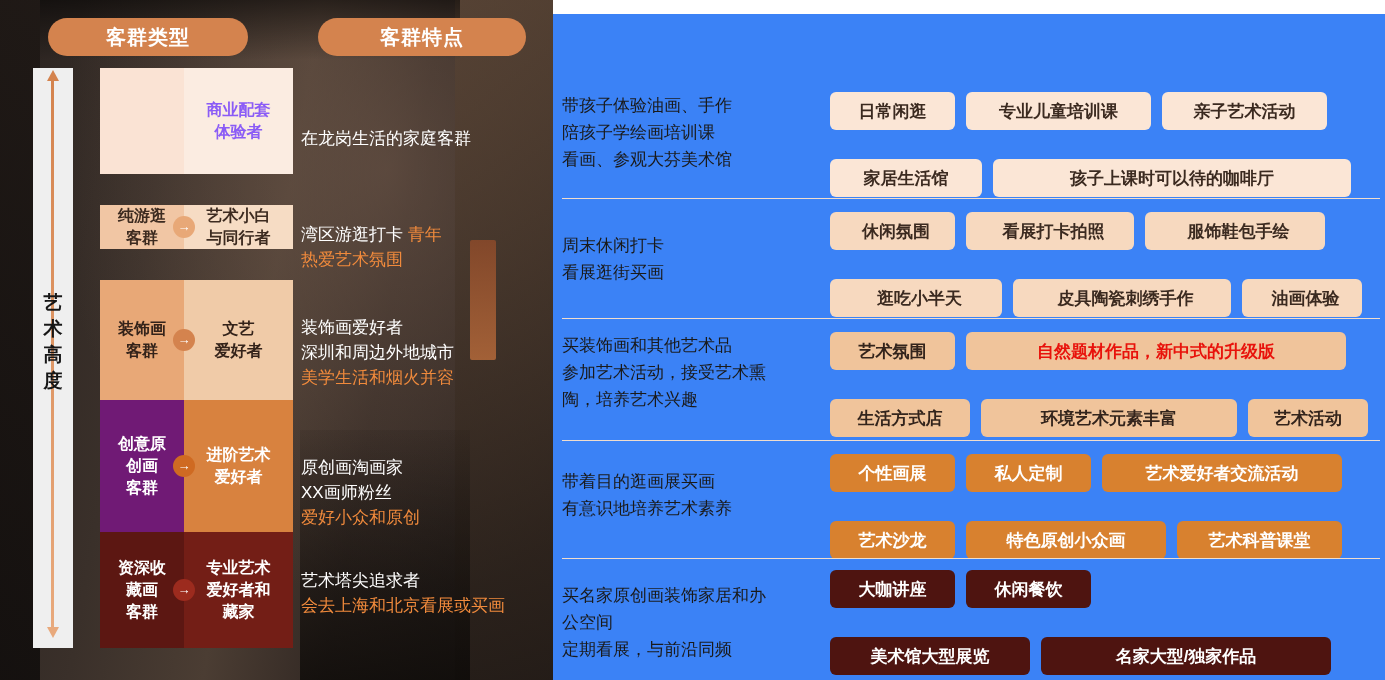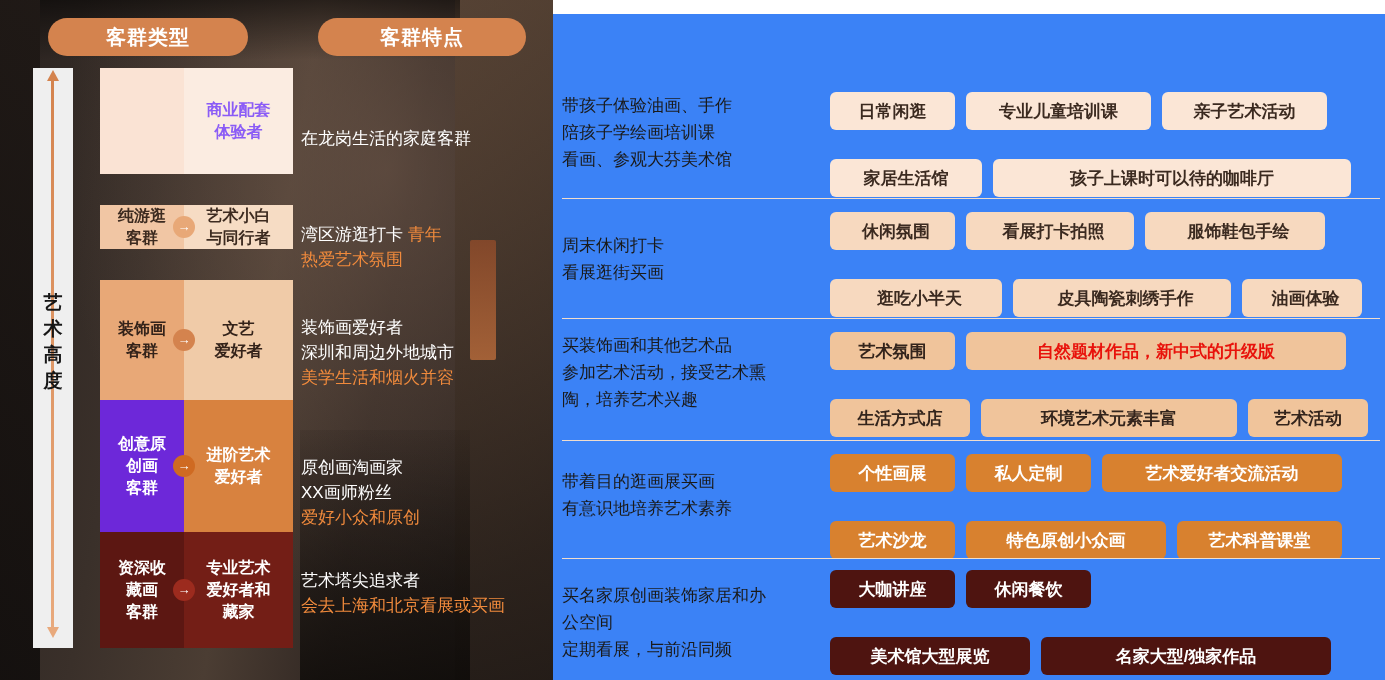--- a/index.html
+++ b/index.html
@@ -83,21 +83,21 @@
   }
   .seg.one { top:68px; height:106px; }
   .seg.two { top:174px; height:106px;align-items:center; }
   .seg.three { top:280px; height:120px; }
   .seg.four { top:400px; height:132px; }
   .seg.five { top:532px; height:116px; }
 
   .s1 { background:#fae3d4; color:#43332b; }
   .s2 { background:#f1c6a4; color:#3d2b20; }
   .s3 { background:#e8a877; color:#34231a; }
-  .s4 { background:#6d28d9; color:#ffffff; }
+  .s4 { background:#701a75; color:#ffffff; }
   .s5 { background:#5c1712; color:#ffffff; }
 
   .s1b { background:#fbece1; color:#8b5cf6; }
   .s2b { background:#f6dcc4; color:#3d2b20; }
   .s3b { background:#f0cba8; color:#34231a; }
   .s4b { background:#d8823f; color:#ffffff; }
   .s5b { background:#731e16; color:#ffffff; }
 
   .dot1 { background:#e8a877; }
   .dot2 { background:#d4834e; }

